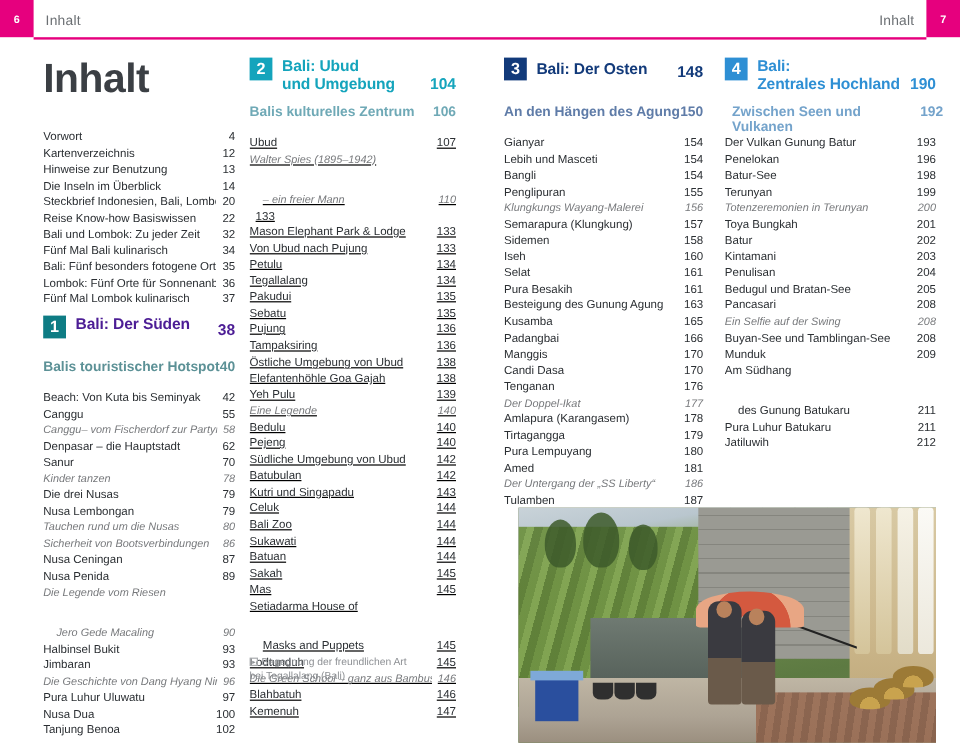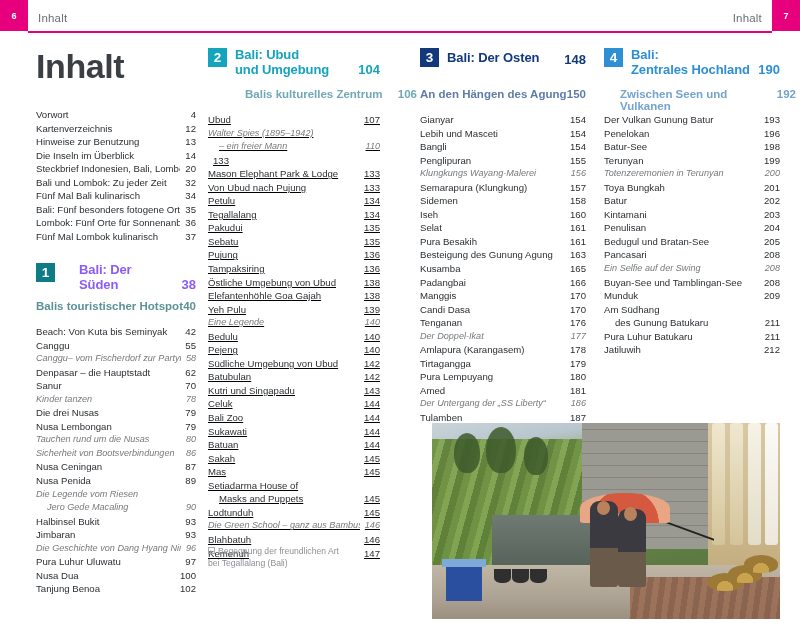--- a/index.html
+++ b/index.html
@@ -63,21 +63,21 @@
   }
   .chap-txt {
     flex: 1; font-size: 13px; font-weight: bold;
     line-height: 14.5px; letter-spacing: -.1px;
   }
   .chap-pg {
     flex: none; font-size: 13px; font-weight: bold;
     align-self: flex-end; padding-left: 4px;
   }
   .chap-1 .chap-num { background: #0E7C84; }
-  .chap-1 .chap-txt, .chap-1 .chap-pg { color: #8b5cf6; margin-left: 16px; }
+  .chap-1 .chap-txt, .chap-1 .chap-pg { color: #4c1d95; }
   .chap-2 .chap-num { background: #14A4BC; }
   .chap-2 .chap-txt, .chap-2 .chap-pg { color: #14A4BC; }
   .chap-3 .chap-num { background: #123A7A; }
   .chap-3 .chap-txt, .chap-3 .chap-pg { color: #123A7A; }
   .chap-4 .chap-num { background: #2E8FD4; }
   .chap-4 .chap-txt, .chap-4 .chap-pg { color: #2E8FD4; }
 
   
   .sub {
     display: flex; align-items: baseline;
@@ -95,21 +95,21 @@
   .row {
     display: flex; align-items: baseline;
     font-size: 9.6px; color: #2b2f33;
     line-height: 13.55px;
     white-space: nowrap;
   }
   .row .t { flex: 1 1 auto; overflow: hidden; }
   .row .p { flex: 0 0 auto; padding-left: 5px; text-align: right; }
   .row.it { font-style: italic; color: #77797c; font-size: 9.1px; }
   .row.it .p { color: #77797c; }
-  .row.ind .t { padding-left: 11px; }
+  .row.ind .t { padding-left: 11px; margin-top: 20px; }
   .row.cont .p { color: transparent; }
 
   
   .caption {
     position: absolute; left: 208px; top: 546px;
     width: 180px; font-size: 8.6px; color: #8d9094;
     line-height: 11.5px;
   }
   .cap-ico {
     display: inline-block; width: 7px; height: 7px;
@@ -233,20 +233,24 @@
             <span class="t">Hinweise zur Benutzung</span>
             <span class="p">13</span>
           </div>
           <div class="row">
             <span class="t">Die Inseln im Überblick</span>
             <span class="p">14</span>
           </div>
           <div class="row">
             <span class="t">Steckbrief Indonesien, Bali, Lombok</span>
             <span class="p">20</span>
+          </div>
+          <div class="row">
+            <span class="t">Reise Know-how Basiswissen</span>
+            <span class="p">22</span>
           </div>
           <div class="row">
             <span class="t">Bali und Lombok: Zu jeder Zeit</span>
             <span class="p">32</span>
           </div>
           <div class="row">
             <span class="t">Fünf Mal Bali kulinarisch</span>
             <span class="p">34</span>
           </div>
           <div class="row">
@@ -361,21 +365,21 @@
     <div class="col c2">
       <div class="chap chap-2" style="position:absolute; top:48px; left:0; width:172px;">
         <div class="chap-num">2</div>
         <div class="chap-txt">
           <div>Bali: Ubud</div>
           <div>und Umgebung</div>
         </div>
         <div class="chap-pg">104</div>
       </div>
 
-      <div class="sub sub-2" style="position:absolute; top:88px; left:0; width:172px;margin-left:37px;">
+      <div class="sub sub-2" style="position:absolute; top:88px; left:0; width:172px;">
         <span class="s-t">Balis kulturelles Zentrum</span>
         <span class="s-p">106</span>
       </div>
 
       <div class="rows" style="position:absolute; top:113px; left:0; width:172px;text-decoration:underline;">
           <div class="row">
             <span class="t">Ubud</span>
             <span class="p">107</span>
           </div>
           <div class="row it cont">
@@ -633,21 +637,21 @@
     <div class="col c4">
       <div class="chap chap-4" style="position:absolute; top:48px; left:0; width:176px;">
         <div class="chap-num">4</div>
         <div class="chap-txt">
           <div>Bali:</div>
           <div>Zentrales Hochland</div>
         </div>
         <div class="chap-pg">190</div>
       </div>
 
-      <div class="sub sub-4" style="position:absolute; top:88px; left:16px; width:176px;justify-content:flex-end;">
+      <div class="sub sub-4" style="position:absolute; top:88px; left:6px; width:176px;justify-content:flex-end;">
         <span class="s-t">Zwischen Seen und Vulkanen</span>
         <span class="s-p">192</span>
       </div>
 
       <div class="rows" style="position:absolute; top:113px; left:0; width:176px;">
           <div class="row">
             <span class="t">Der Vulkan Gunung Batur</span>
             <span class="p">193</span>
           </div>
           <div class="row">

